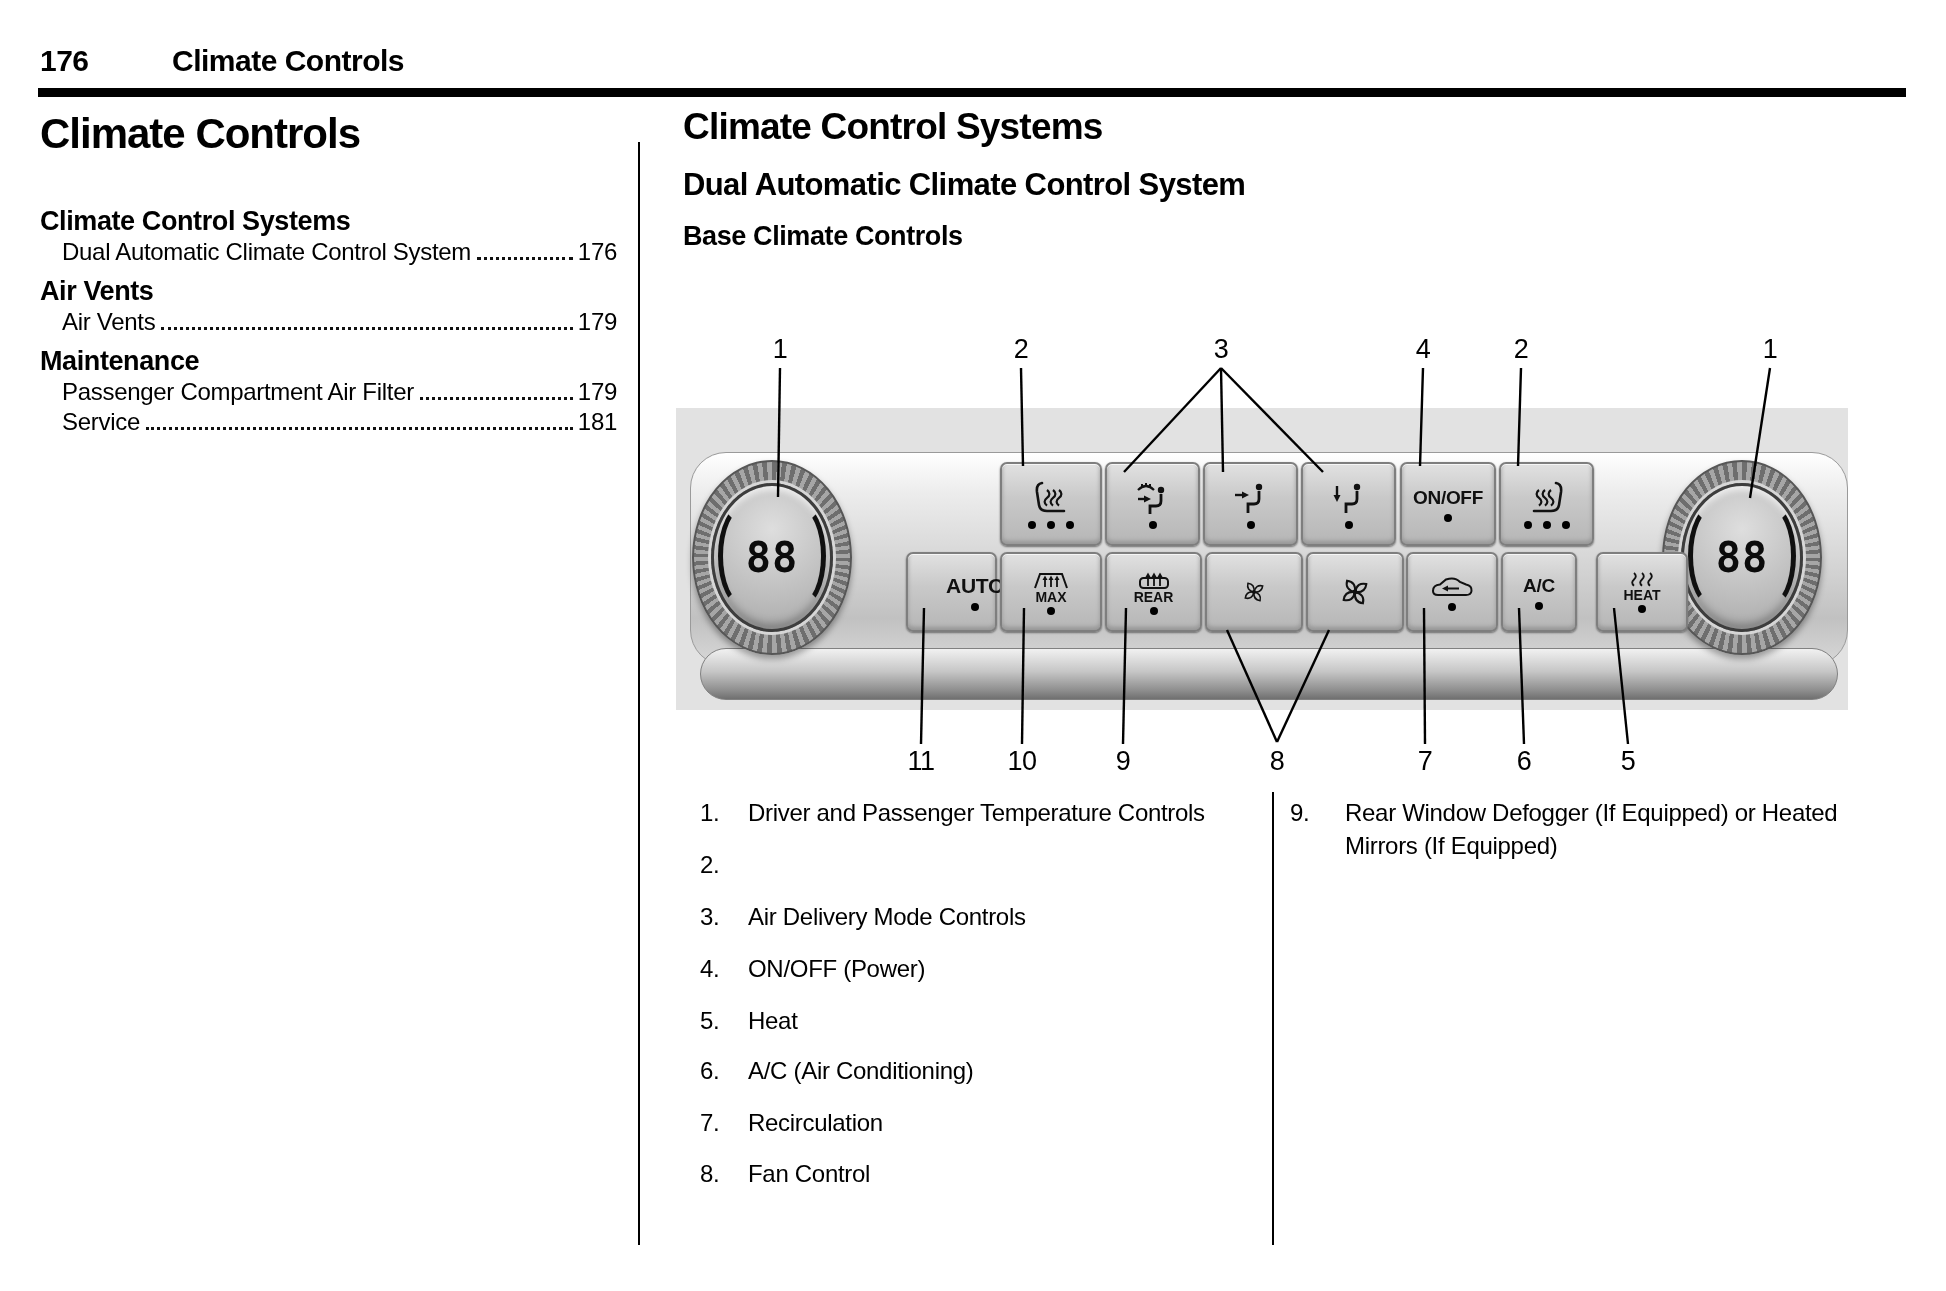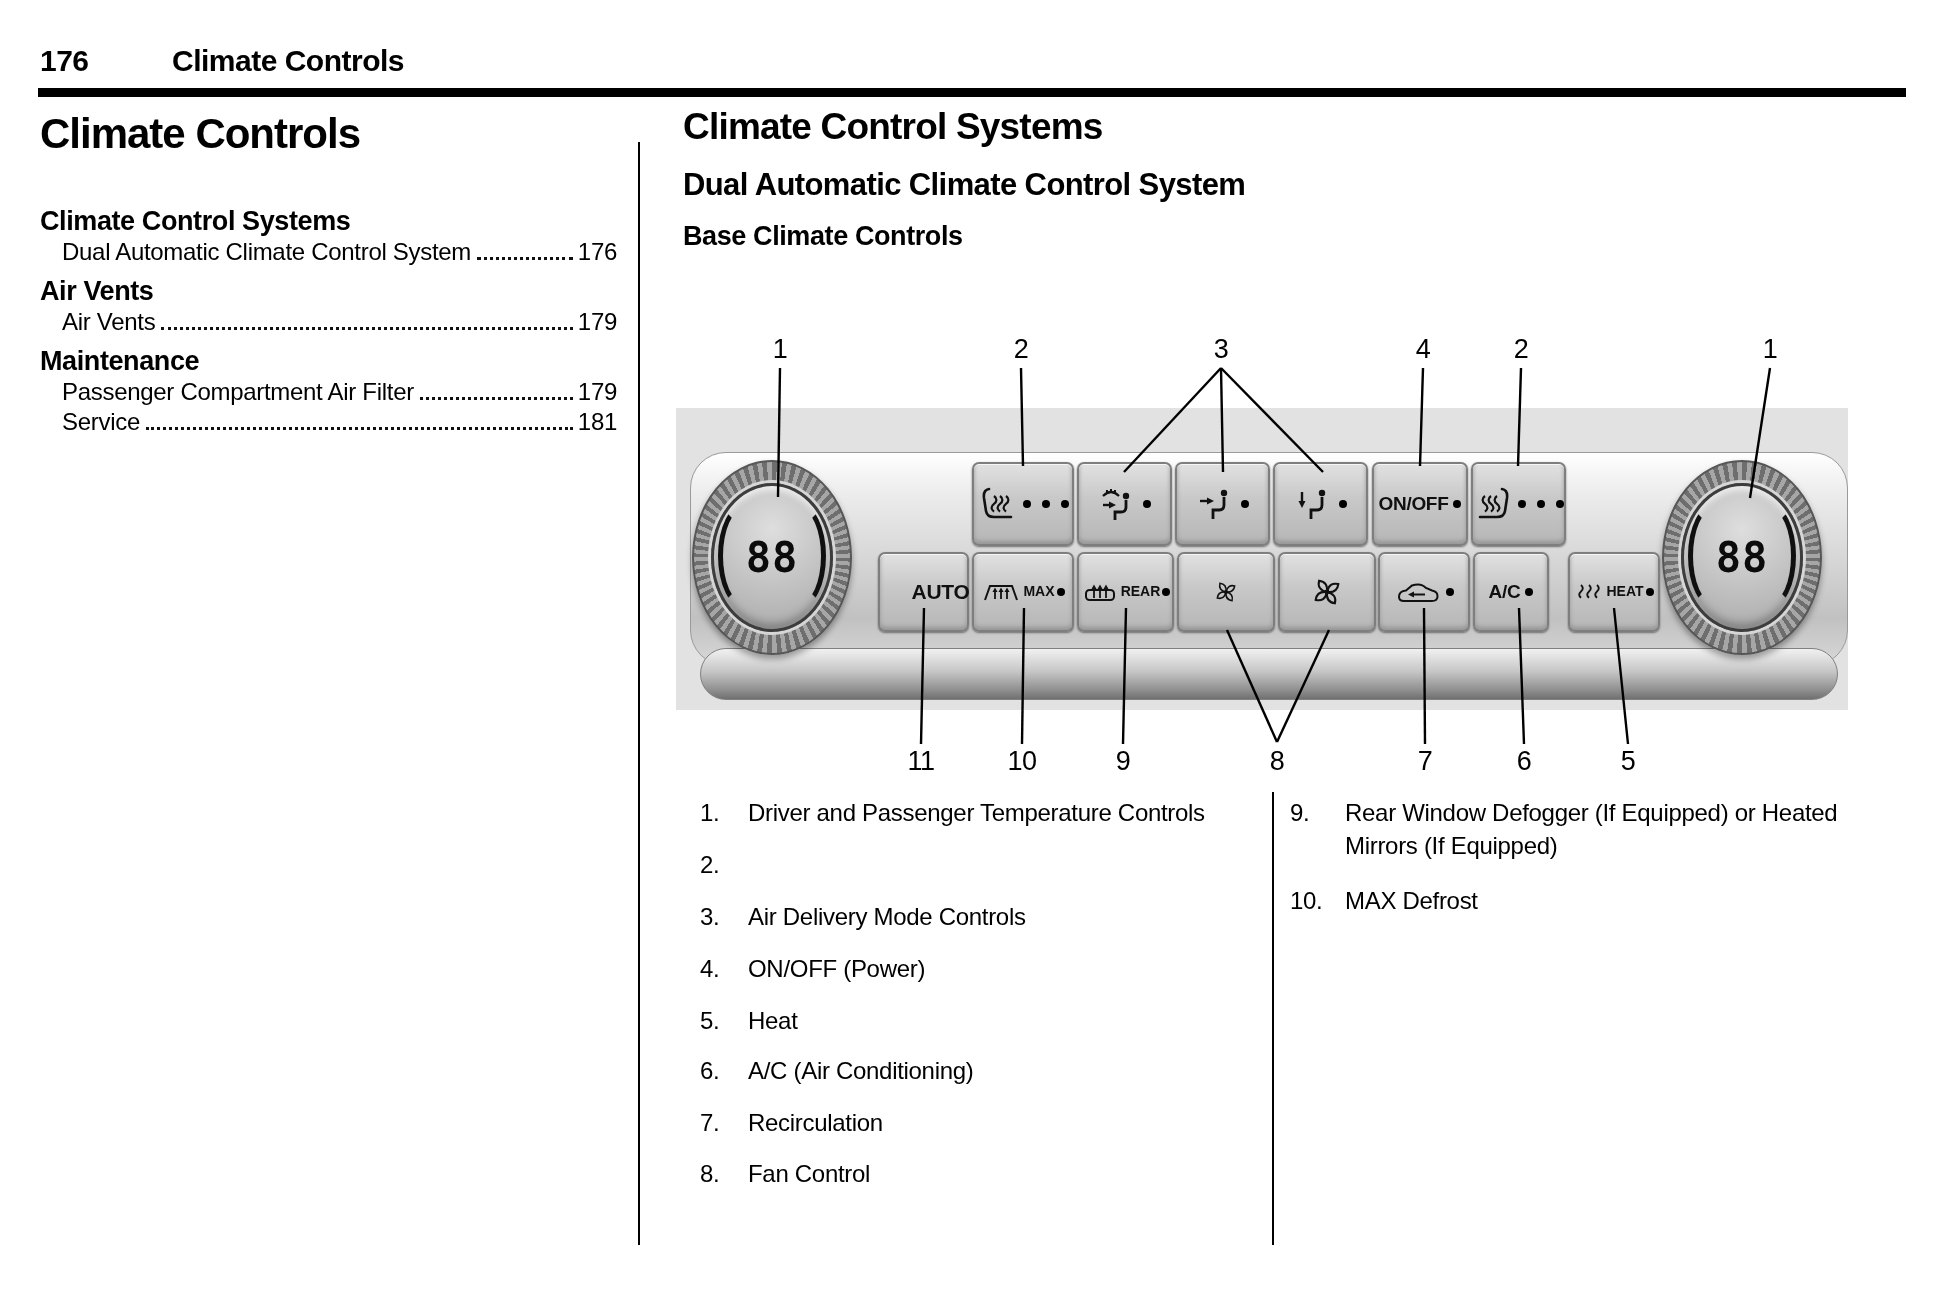--- a/index.html
+++ b/index.html
@@ -47,21 +47,21 @@
   .arc { position:absolute; top:18px; width:52px; height:104px; border:5px solid transparent; border-radius:50%; }
   .arc.l { left:4px;  border-left-color:#101010; }
   .arc.r { right:4px; border-right-color:#101010; }
   .seg { position:absolute; left:0; top:0; width:100%; height:100%;
     display:flex; align-items:center; justify-content:center;
     font-family:"DejaVu Sans Mono", monospace; font-size:42px; font-weight:bold; color:#0b0b0b; letter-spacing:1px; }
 
   .btn { position:absolute; border:2px solid #7e7e7e; border-radius:7px;
     background:linear-gradient(180deg,#e1e1e1,#c9c9c9 42%,#b6b6b6);
     box-shadow:inset 0 1px 0 #f6f6f6, inset 0 -3px 4px #969696, 0 1px 2px #6e6e6e;
-    display:flex; align-items:center; justify-content:center; gap:5px; }
+    display:flex; flex-direction:column; align-items:center; justify-content:center; gap:5px;margin-left:28px; }
   .btn .lbl { font-size:19px; font-weight:bold; letter-spacing:-0.3px; color:#101010; }
   .btn .lbl.big { font-size:21px; }
   .btn .sub { font-size:14px; font-weight:bold; letter-spacing:0; color:#101010; margin-top:-3px; }
   .dots { display:flex; gap:11px; }
   .dot { width:8px; height:8px; border-radius:50%; background:#000; }
 
   .callout { position:absolute; transform:translateX(-50%); font-size:27px; font-weight:500; letter-spacing:-0.5px; }
   .lines { left:660px; top:330px; width:1220px; height:460px; pointer-events:none; }
 
   
@@ -381,18 +381,14 @@
   </div>
   <div class="li left" style="top:1157px;">
     <span class="n">8.</span>
     <span class="t">Fan Control</span>
   </div>
 
   <div class="li right" style="top:796px;">
     <span class="n">9.</span>
     <span class="t">Rear Window Defogger (If Equipped) or Heated Mirrors (If Equipped)</span>
   </div>
-  <div class="li right" style="top:884px;">
-    <span class="n">10.</span>
-    <span class="t">MAX Defrost</span>
-  </div>
 
 </div>
 
 </body></html>

